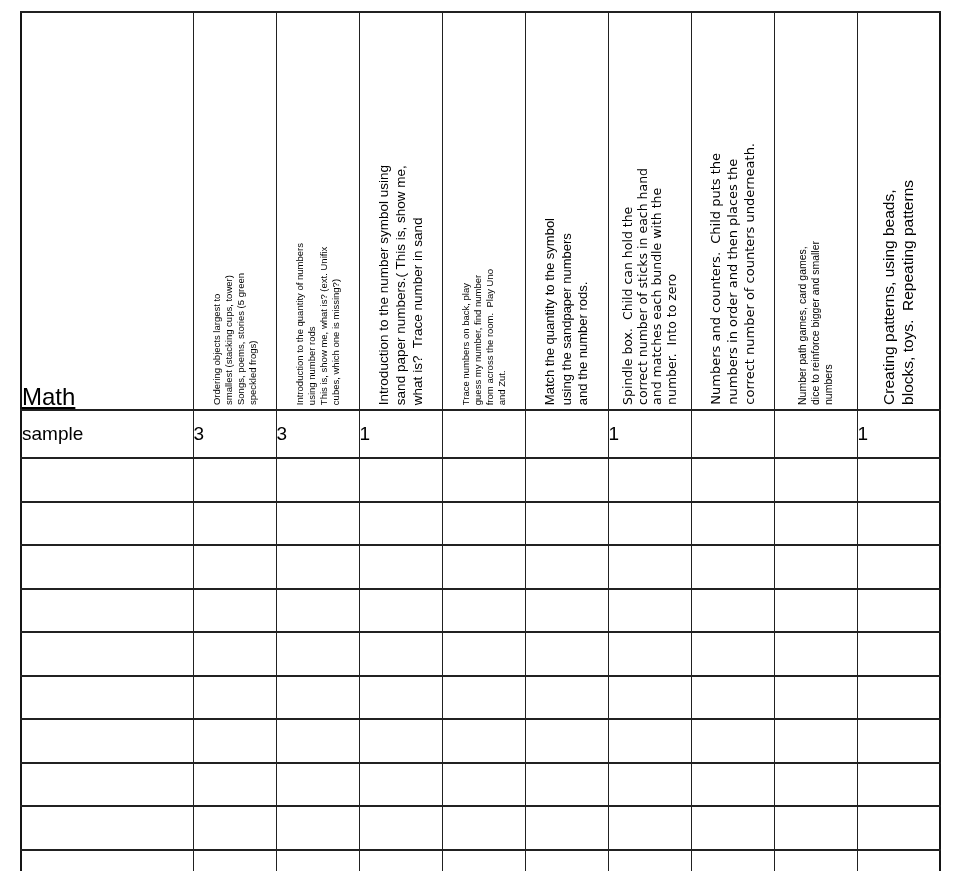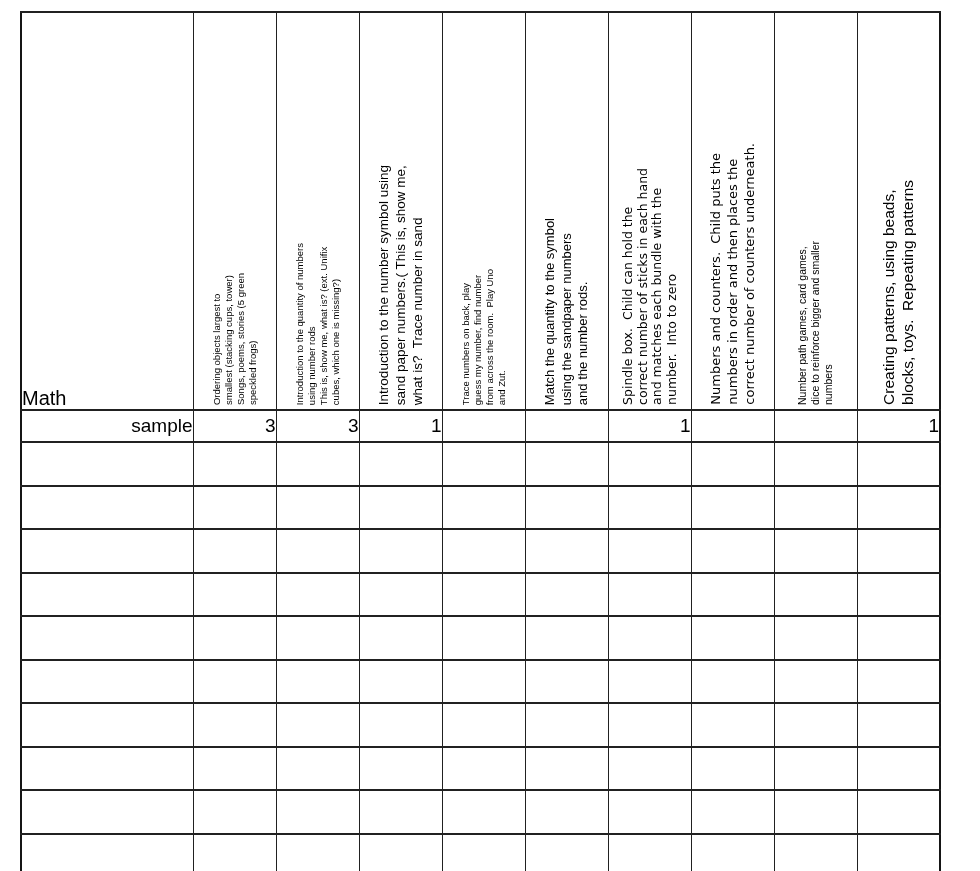--- a/index.html
+++ b/index.html
@@ -29,22 +29,23 @@
     background: #ffffff;
   }
   col.col-label { width: 172px; }
   col.col-act   { width: 83px; }
 
   
   tr.header-row td { height: 398px; }
   td.corner-cell {
     vertical-align: bottom;
     padding: 0 0 24px 9px;
-    font-size: 20px;
+    font-size: 24px;
     line-height: 1.05;
+    text-decoration: underline;
   }
   td.hdr {
     vertical-align: bottom;
     text-align: center;
     padding-bottom: 10px;
   }
   .rot {
     writing-mode: vertical-rl;
     transform: rotate(180deg);
     display: inline-block;
@@ -55,21 +56,21 @@
   
   .c0 .rot, .c1 .rot, .c3 .rot { font-size: 9.5px;  line-height: 12px; }
   .c2 .rot { font-size: 13.5px; line-height: 17px; }
   .c4 .rot { font-size: 13px;   line-height: 16.5px; }
   .c5 .rot { font-size: 12.5px; line-height: 14.5px; font-family: "DejaVu Sans", sans-serif; }
   .c6 .rot { font-size: 13px;   line-height: 17px;   font-family: "DejaVu Sans", sans-serif; }
   .c7 .rot { font-size: 10.5px; line-height: 13px; }
   .c8 .rot { font-size: 15.5px; line-height: 19px; }
 
   
-  tr.sample-row { height: 32px; text-align: right; }
+  tr.sample-row { height: 48px; }
   tr.empty-row  { height: 43.5px; }
   td.label-cell {
     vertical-align: middle;
     padding-left: 9px;
     font-size: 19px;
   }
   td.value-cell {
     vertical-align: middle;
     padding-left: 8px;
     font-size: 19px;

